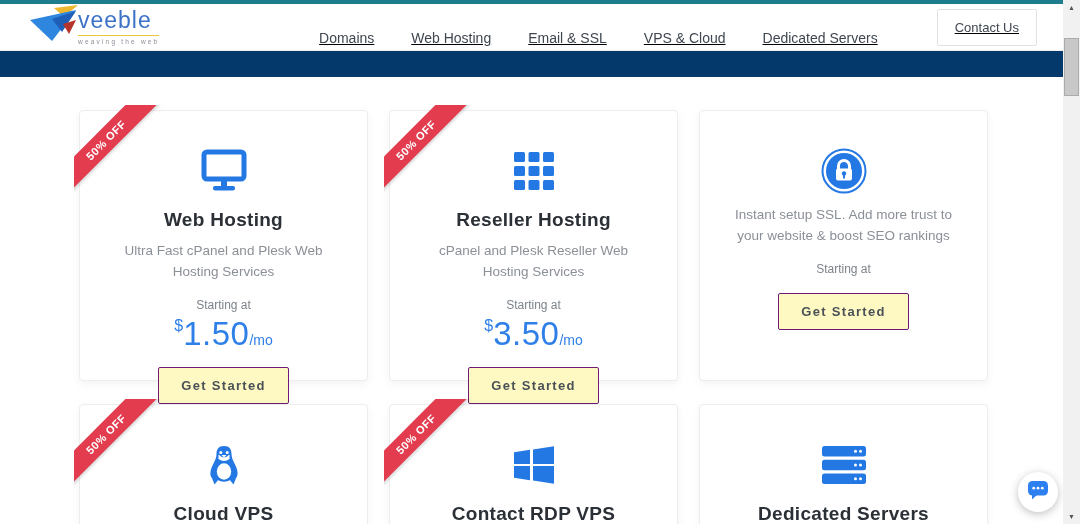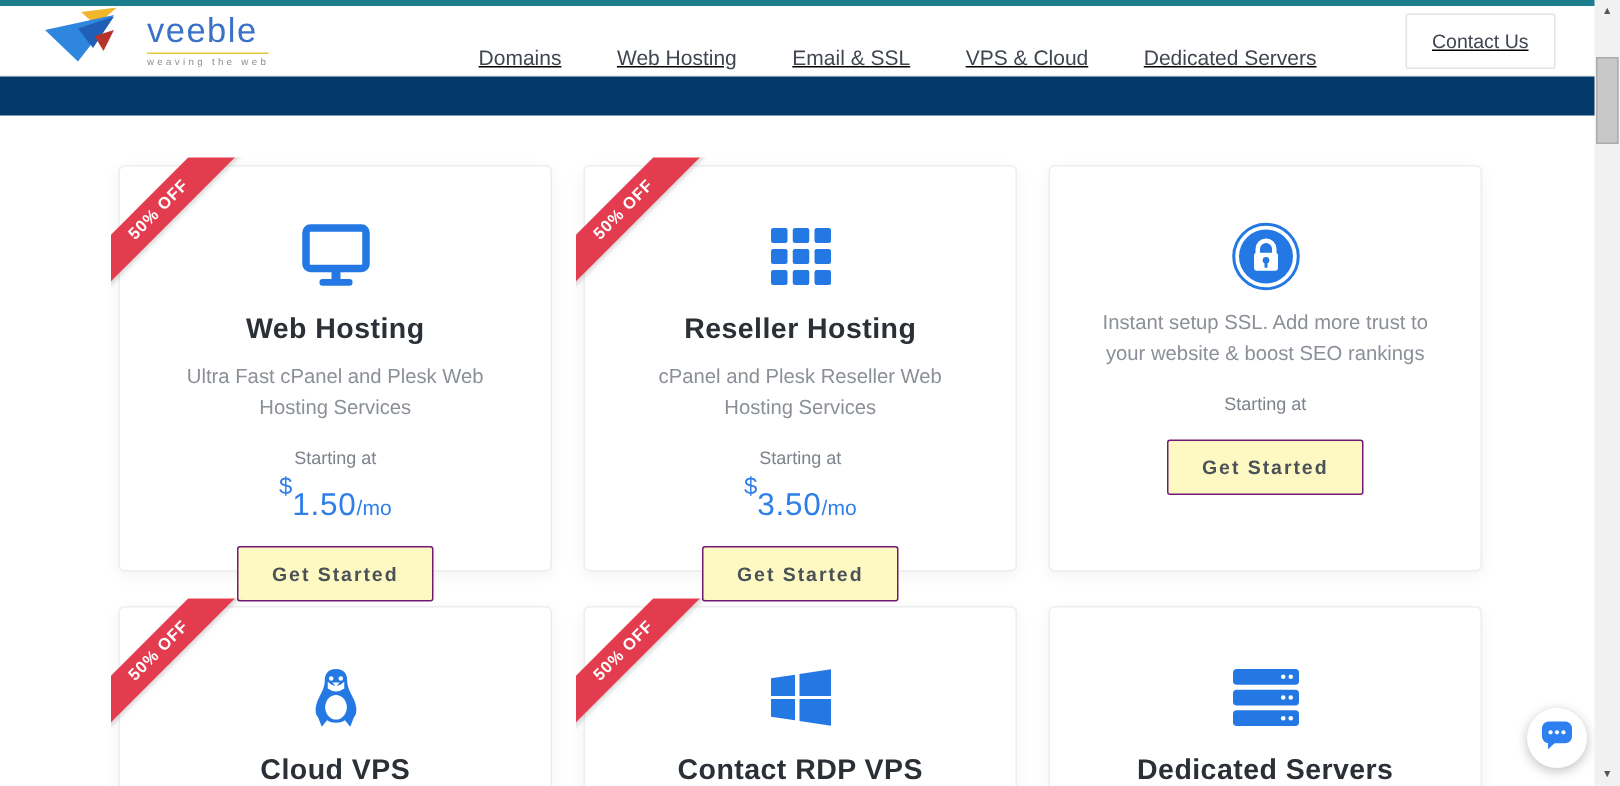--- a/index.html
+++ b/index.html
@@ -5,21 +5,21 @@
   * { margin:0; padding:0; box-sizing:border-box; }
   html,body { width:1080px; height:524px; overflow:hidden; background:#fff;
               font-family:"Liberation Sans", sans-serif; position:relative; }
 
   
   .top-border { height:4px; background:#1e7d8c; }
 
   
   header { height:47px; background:#fff; display:flex; align-items:center;
            padding:0 43px 0 30px; border-bottom:1px solid #f0f0f0; }
-  .logo { display:flex; align-items:flex-start; gap:20px; cursor:pointer; }
+  .logo { display:flex; align-items:flex-start; gap:0; cursor:pointer; }
   .logo-text-wrap { display:flex; flex-direction:column; margin-top:4px; }
   .logo-name { font-size:23px; color:#3b72c8; font-weight:400; letter-spacing:1px; line-height:1; }
   .logo-tagline { font-size:6.5px; color:#8a8f96; letter-spacing:2.2px; margin-top:3px; border-top:1px solid #e9c93c; padding-top:2px; }
   nav { margin-left:auto; display:flex; align-items:flex-end; gap:37px;text-decoration:underline; }
   .nav-item { font-size:14px; color:#3f4650; cursor:pointer; white-space:nowrap; }
   .contact-btn { border:1px solid #e2e2e2; background:#fff; color:#3f4650;
                  font-size:13px; padding:10px 17px; margin-left:22px; cursor:pointer;
                  font-family:"Liberation Sans", sans-serif; border-radius:2px; }
 
   
@@ -30,21 +30,21 @@
            grid-template-columns:repeat(3, 289px); gap:23px 21px; }
   .card { position:relative; background:#fff; border:1px solid #ededed; border-radius:4px;
           box-shadow:0 3px 10px rgba(0,0,0,.05); height:271px; text-align:center;
           padding-top:22px; }
   .icon-area { height:48px; display:flex; align-items:center; justify-content:center; margin-top:14px; }
   .card-title { margin-top:14px; font-size:19px; font-weight:700; color:#2b3037; letter-spacing:.3px; }
   .card-desc { margin:10px 26px 0; font-size:13.5px; color:#8b9097; line-height:1.55; }
   .starting { margin-top:15px; font-size:12px; color:#7d838b; }
   .price { margin-top:5px; color:#2e7fe8; line-height:1; }
   .price .cur { font-size:16px; vertical-align:14px; }
-  .price .amt { font-size:21px; font-weight:500; letter-spacing:.5px; }
+  .price .amt { font-size:33px; font-weight:500; letter-spacing:.5px; }
   .price .per { font-size:14px; }
   .cta { display:inline-block; margin-top:17px; border:1px solid #701a75; background:#fef9c3;
          color:#4a5157; font-size:13px; font-weight:700; letter-spacing:1.3px;
          padding:10px 22px; cursor:pointer; border-radius:2px;
          font-family:"Liberation Sans", sans-serif; }
 
   
   .ribbon { position:absolute; top:-6px; left:-6px; width:92px; height:92px;
             overflow:hidden; pointer-events:none; }
   .ribbon span { position:absolute; left:-38px; top:24px; width:140px; padding:5px 0;

